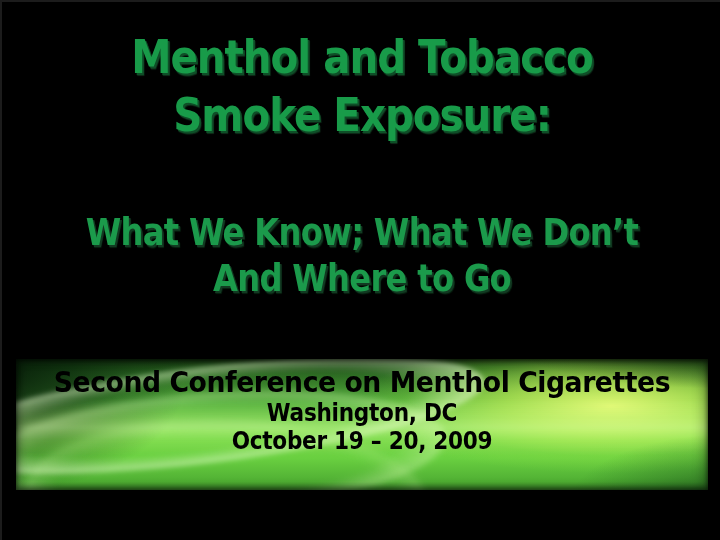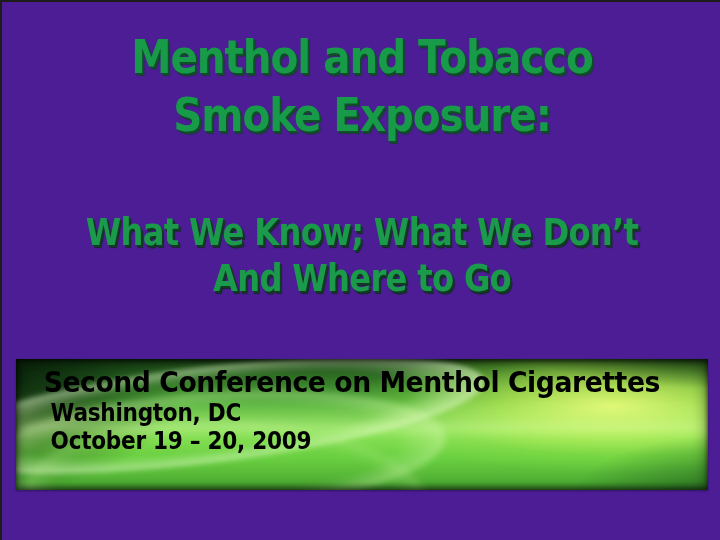--- a/index.html
+++ b/index.html
@@ -8,21 +8,21 @@
     background: #ffffff;
   }
   body {
     font-family: "Liberation Sans", sans-serif;
   }
 
   #slide {
     position: relative;
     width: 720px;
     height: 540px;
-    background: #4c1d95;
+    background: #000000;
     overflow: hidden;
     box-sizing: border-box;
     border-top: 2px solid #1c1c1c;
     border-left: 2px solid #1c1c1c;
   }
 
   
   .title-block {
     position: absolute;
     left: 0;
@@ -177,20 +177,21 @@
     box-shadow:
       inset 0 2px 4px rgba(0,0,0,0.45),
       inset 0 -3px 5px rgba(0,0,0,0.30),
       inset 4px 0 10px rgba(0,0,0,0.35),
       inset -5px 0 12px rgba(0,0,0,0.28);
   }
 
   .banner-text {
     position: absolute;
     inset: 0;
+    text-align: center;
     padding-top: 7px;
     box-sizing: border-box;
   }
   .banner-line-1 {
     font-family: "DejaVu Sans", "Liberation Sans", sans-serif;
     font-weight: bold;
     font-size: 29px;
     line-height: 33px;
     letter-spacing: -0.5px;
     color: #000000;

